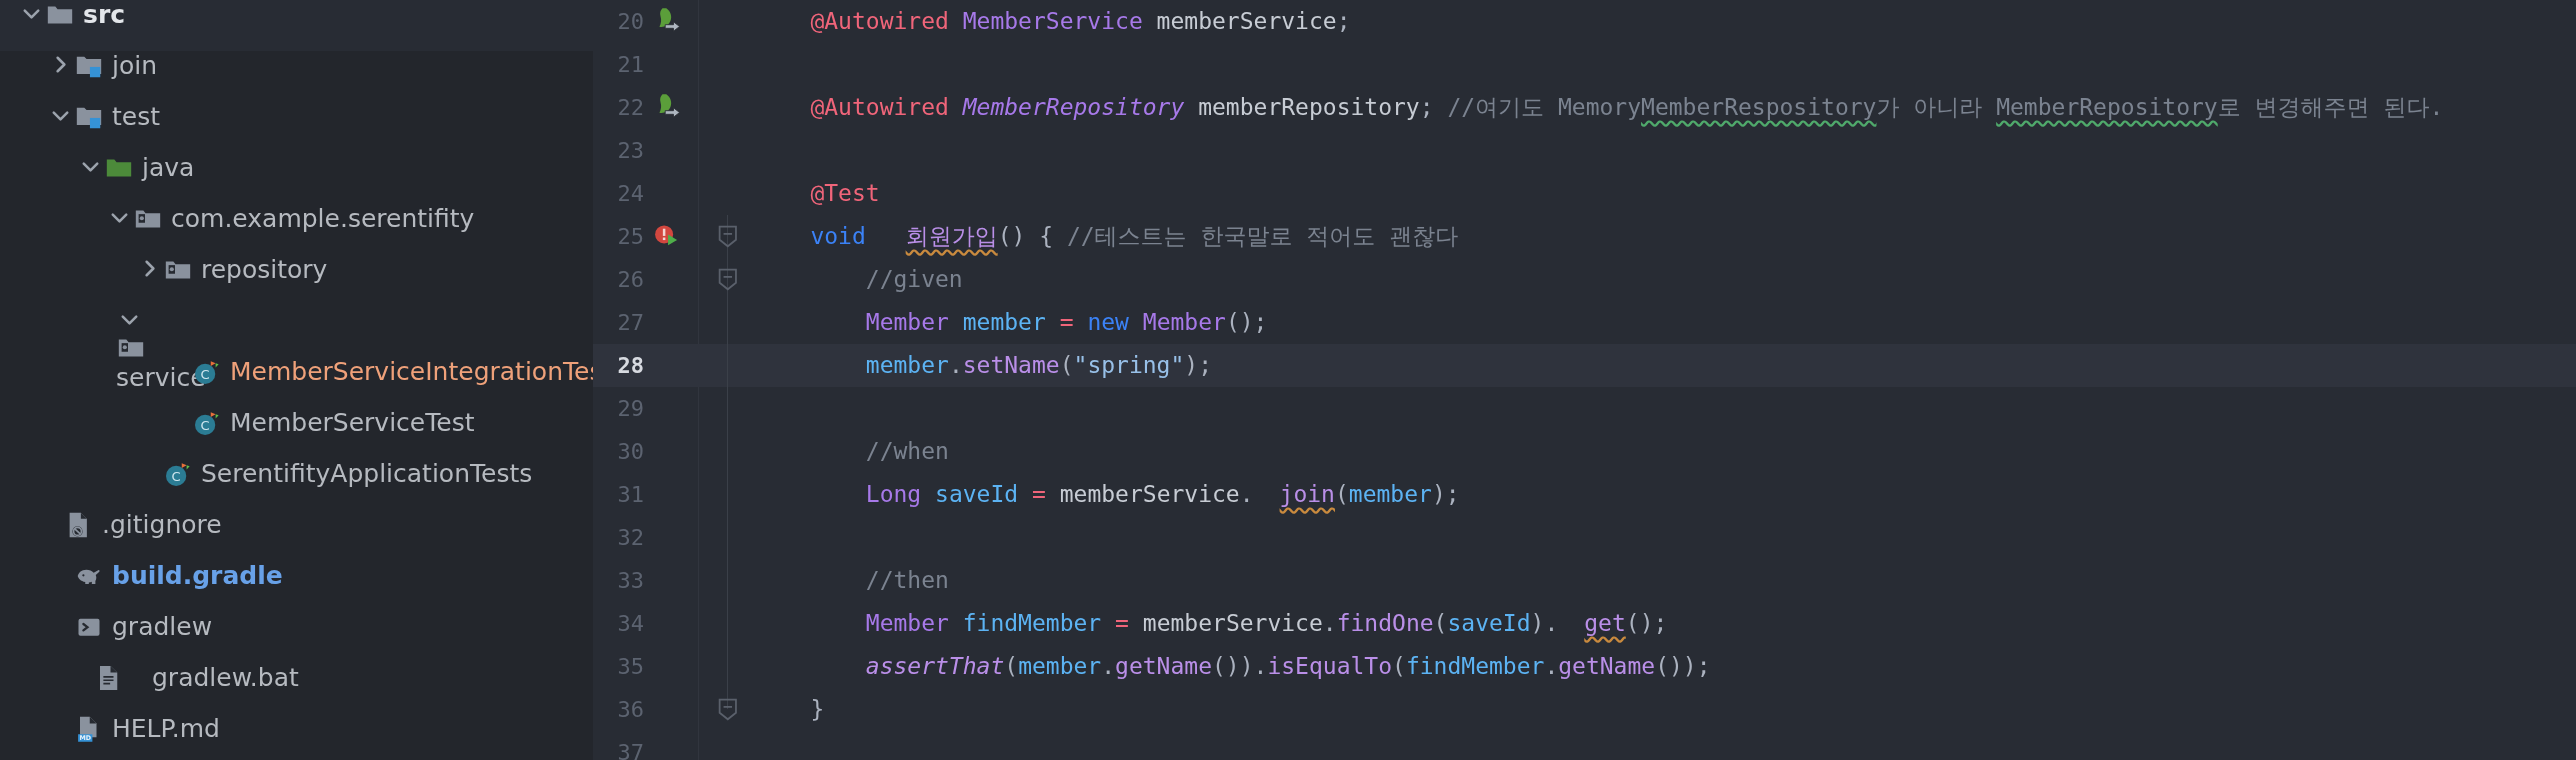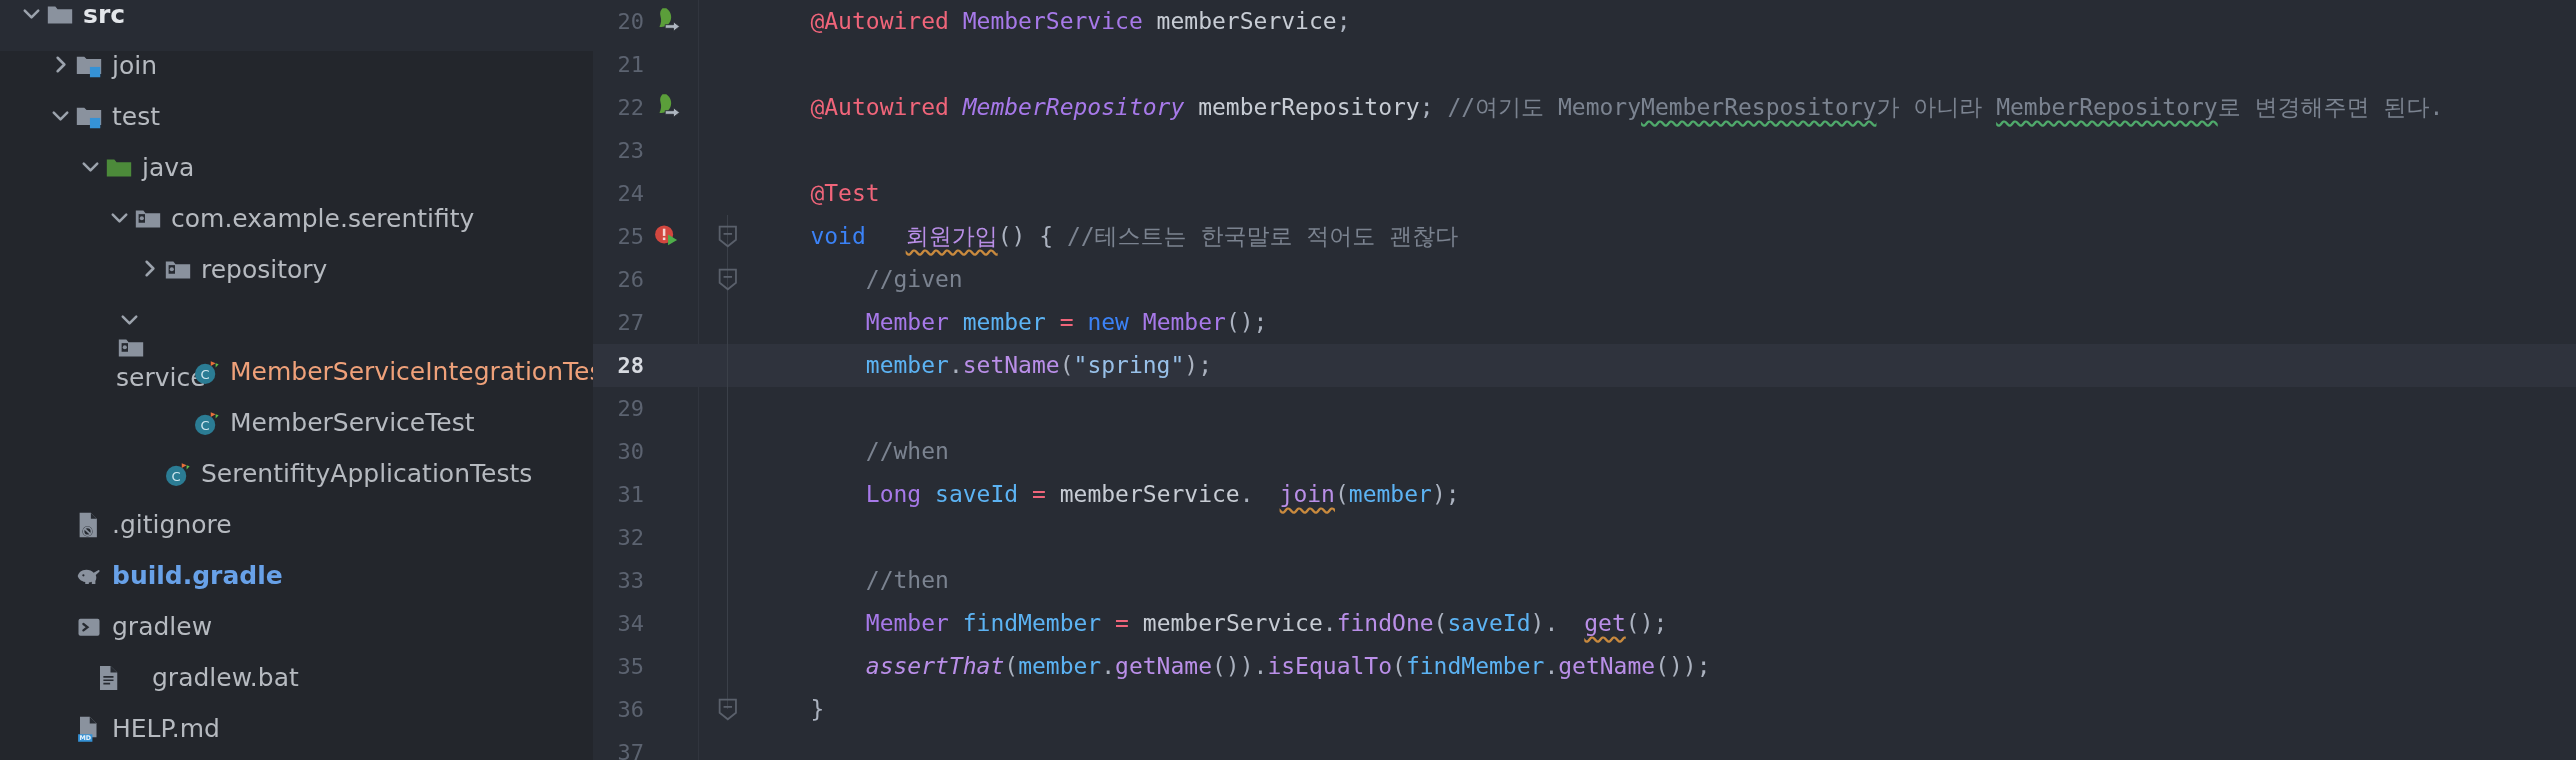--- a/index.html
+++ b/index.html
@@ -270,21 +270,21 @@
         <span class="tree-icon">
           <svg viewBox="0 0 16 16" width="30" height="30" style="font-size:28px">
             <circle cx="7" cy="9" r="5.4" fill="#2B7C94"></circle>
             <text x="7" y="11.6" font-size="7" fill="#CFE6EE" text-anchor="middle" font-family="DejaVu Sans">C</text>
             <path d="M10 2.2l2.6 1.1-2.6 1.5z" fill="#E8703A"></path>
             <path d="M12.6 3.3l1.6 0.6-1.6 1.7z" fill="#5FBF4A"></path>
           </svg>
         </span>
         <span class="tree-label">SerentifityApplicationTests</span>
       </div>
-      <div class="tree-row" style="padding-left: 47px;">
+      <div class="tree-row" style="padding-left: 25px; margin-left: 12px;">
         <span class="tree-arrow none"></span>
         <span class="tree-icon">
           <svg viewBox="0 0 16 16" width="30" height="30">
             <path d="M3 1.5h6l3.2 3.2v9.8H3z" fill="#8A929E"></path>
             <path d="M9 1.5l3.2 3.2H9z" fill="#262A31"></path>
             <circle cx="7.2" cy="11.4" r="2.7" fill="#262A31"></circle>
             <circle cx="7.2" cy="11.4" r="2.1" fill="none" stroke="#8A929E" stroke-width="0.9"></circle>
             <path d="M5.6 9.9l3.2 3" stroke="#8A929E" stroke-width="0.9"></path>
           </svg>
         </span>

